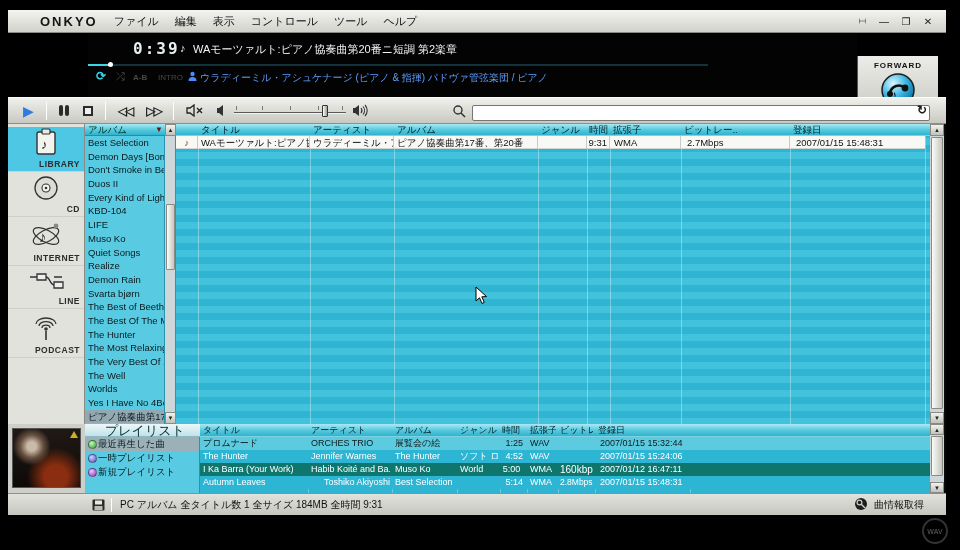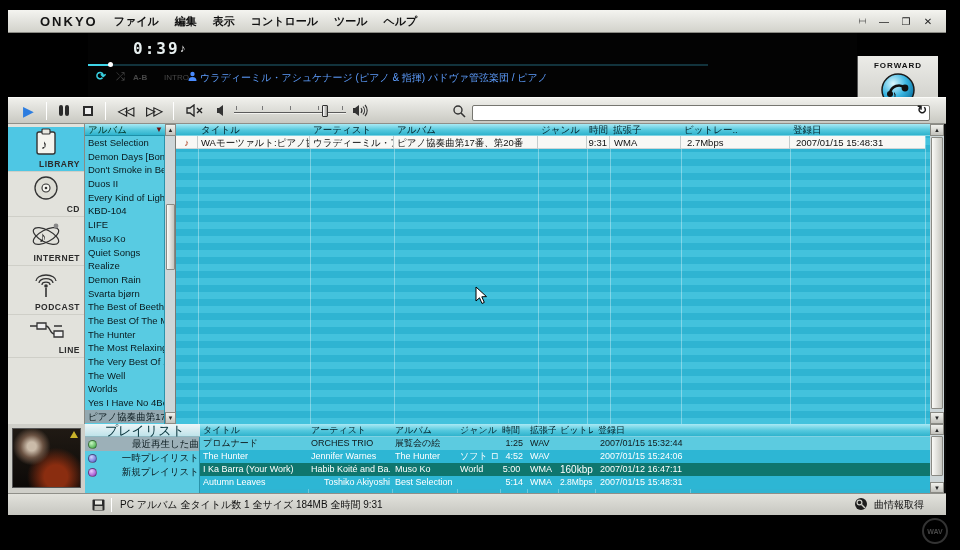--- a/index.html
+++ b/index.html
@@ -7,39 +7,39 @@
     font-family:"Liberation Sans", sans-serif; position:relative; }
   .nw { white-space:nowrap; overflow:hidden; }
 
   #app { position:absolute; left:8px; top:10px; width:938px; height:505px; background:#0a0a0a; }
 
   
   #menubar { position:absolute; left:0; top:0; width:100%; height:23px;
     background:linear-gradient(#f4f4f0,#d2d2cb); border-bottom:1px solid #8a8a84;
     display:flex; align-items:center; }
   #logo { margin-left:32px; font-weight:bold; font-size:13px; letter-spacing:2px; color:#151515; }
-  .menu-item { font-size:11px; color:#111; margin-left:16px; cursor:default;font-weight:bold; }
+  .menu-item { font-size:11px; color:#111; margin-left:16px; cursor:default; }
   #winbtns { margin-left:auto; margin-right:12px; display:flex; gap:10px; align-items:center; }
   .winbtn { font-size:10px; color:#222; width:12px; text-align:center; }
   .rot90 { display:inline-block; transform:rotate(90deg); }
 
   
   #displayzone { position:absolute; left:0; top:23px; width:100%; height:64px; background:#000; }
   #lcd { position:absolute; left:80px; top:0; width:769px; height:64px; background:#030303; }
   #lcd-time { position:absolute; left:45px; top:6px; font-family:"DejaVu Sans Mono",monospace;
     font-weight:bold; font-size:16px; letter-spacing:2px; color:#e8f0f0; }
   #lcd-note { position:absolute; left:92px; top:9px; color:#f0f0f0; font-size:11px; }
   #lcd-title { position:absolute; left:105px; top:9px; color:#f2f2f2; font-size:11px; width:560px; }
   #prog-dim { position:absolute; left:0; top:31px; width:620px; height:2px; background:#12333c; }
   #prog-lit { position:absolute; left:0; top:31px; width:22px; height:2px; background:#3fd4e8; }
   #prog-dot { position:absolute; left:20px; top:29px; width:5px; height:5px; border-radius:50%; background:#fff; }
   #ind-repeat { position:absolute; left:8px; top:36px; color:#38d0e0; font-size:12px; font-weight:bold; }
   #ind-shuffle { position:absolute; left:28px; top:37px; color:#4c4c4c; font-size:11px; }
   #ind-ab { position:absolute; left:45px; top:40px; color:#484848; font-size:8px; font-weight:bold; }
-  #ind-intro { position:absolute; left:76px; top:40px; color:#484848; font-size:8px; font-weight:normal; }
+  #ind-intro { position:absolute; left:70px; top:40px; color:#484848; font-size:8px; font-weight:normal; }
   #lcd-person { position:absolute; left:100px; top:38px; }
   #lcd-artist { position:absolute; left:112px; top:38px; color:#5e9eff; font-size:10px; width:560px; }
   #fwdpanel { position:absolute; right:8px; top:23px; width:81px; height:64px;
     background:linear-gradient(#ecece8,#c6c6c0); border-left:1px solid #555; text-align:center; }
   #fwd-label { font-size:8px; font-weight:bold; letter-spacing:1px; color:#111; margin-top:5px; }
 
   
   #toolbar { position:absolute; left:0; top:87px; width:100%; height:27px;
     background:linear-gradient(#f0f0ec,#c9c9c2); border-top:1px solid #fbfbf8;
     border-bottom:1px solid #8f8f89; display:flex; align-items:center; }
@@ -108,21 +108,21 @@
       radial-gradient(circle at 28% 30%, #cabba9 0 7%, #6a5242 18%, rgba(0,0,0,0) 30%),
       radial-gradient(circle at 64% 82%, #8a2d10 0 18%, rgba(0,0,0,0) 45%),
       linear-gradient(#201a14,#0c0907); }
   #art-mark { position:absolute; right:2px; top:2px; width:0; height:0;
     border-left:4px solid transparent; border-right:4px solid transparent; border-bottom:7px solid #c8b22a; }
   #plhdr { position:absolute; left:77px; top:414px; width:129px; height:13px;
     background:linear-gradient(#eef6f8,#bfe3ea); border-bottom:1px solid #8fb9c2;
     font-size:13px; line-height:13px; color:#06323a; padding-left:20px; }
   #pllist { position:absolute; left:77px; top:427px; width:115px; height:56px; background:#58cbe2; border-right:1px solid #2a93ab; }
   .pl-item { height:14px; line-height:14px; font-size:9.5px; color:#0a1a1e; padding-left:3px;
-    display:flex; align-items:center; gap:1px; white-space:nowrap; overflow:hidden;justify-content:space-between; }
+    display:flex; align-items:center; gap:1px; white-space:nowrap; overflow:hidden; }
   .pl-item.sel { background:#9cb0b8; }
   .orb { display:inline-block; width:9px; height:9px; border-radius:50%; border:1px solid rgba(0,0,0,.4); }
   #orb-recent { background:radial-gradient(circle at 35% 30%, #c8f8c0, #2f9d35); }
   #orb-temp { background:radial-gradient(circle at 35% 30%, #cfd4ff, #4a52c8); }
   #orb-new { background:radial-gradient(circle at 35% 30%, #ecccff, #8b2fc0); }
 
   #ptable { position:absolute; left:192px; top:414px; width:730px; height:69px; background:#2fb4d2; }
   #pthead { position:absolute; left:0; top:0; width:100%; height:13px;
     background:linear-gradient(#a9e9f4,#54c8dd 55%,#2fb3cd); border-bottom:1px solid #7fd2e2; }
   .phc { position:absolute; top:0; height:13px; line-height:13px; font-size:9px; color:#04222a; white-space:nowrap; overflow:hidden; }
@@ -161,20 +161,21 @@
       <span class="winbtn">—</span>
       <span class="winbtn">❐</span>
       <span class="winbtn">✕</span>
     </span>
   </div>
 
   <div id="displayzone">
     <div id="lcd">
       <span id="lcd-time">0:39</span>
       <span id="lcd-note">♪</span>
+      <span id="lcd-title" class="nw">WAモーツァルト:ピアノ協奏曲第20番ニ短調 第2楽章</span>
       <div id="prog-dim"></div>
       <div id="prog-lit"></div>
       <div id="prog-dot"></div>
       <span id="ind-repeat">⟳</span>
       <span id="ind-shuffle">⤮</span>
       <span id="ind-ab">A-B</span>
       <span id="ind-intro">INTRO</span>
       <svg id="lcd-person" width="9" height="10">
         <circle cx="4.5" cy="3" r="2.2" fill="#4a8cff"></circle>
           <path d="M0.5 10 a4 4 0 0 1 8 0 Z" fill="#4a8cff"></path>
@@ -274,36 +275,36 @@
     </div>
     <div class="side-item" id="side-internet">
       <svg class="side-ico" width="34" height="32">
         <ellipse cx="17" cy="16" rx="14" ry="6" fill="none" stroke="#333" stroke-width="1.2" transform="rotate(-28 17 16)"></ellipse>
         <ellipse cx="17" cy="16" rx="14" ry="6" fill="none" stroke="#333" stroke-width="1.2" transform="rotate(28 17 16)"></ellipse>
         <text x="10" y="22" font-size="15" fill="#222">♪</text>
         <circle cx="27" cy="6" r="2.4" fill="#888"></circle>
       </svg>
       <span class="side-label">INTERNET</span>
     </div>
-    <div class="side-item" id="side-podcast">
-      <svg class="side-ico" width="34" height="32">
-        <path d="M7 12 a10 6 0 0 1 20 0 M10 14 a7 4.4 0 0 1 14 0 M13 16 a4 2.8 0 0 1 8 0" fill="none" stroke="#333" stroke-width="1.3"></path>
-        <circle cx="17" cy="17" r="1.8" fill="#333"></circle>
-          <path d="M17 19 L17 28" stroke="#333" stroke-width="1.6"></path>
-      </svg>
-      <span class="side-label">PODCAST</span>
-    </div>
     <div class="side-item" id="side-line">
       <svg class="side-ico" width="36" height="26">
         <path d="M2 8 h7 M26 8 h8" stroke="#333" stroke-width="1.4"></path>
         <path d="M9 5 h9 v6 h-9 z" fill="#eee" stroke="#333" stroke-width="1.3"></path>
         <path d="M18 8 c4 0 4 8 8 8" fill="none" stroke="#333" stroke-width="1.4"></path>
         <path d="M26 13 h9 v6 h-9 z" fill="#eee" stroke="#333" stroke-width="1.3"></path>
       </svg>
       <span class="side-label">LINE</span>
+    </div>
+    <div class="side-item" id="side-podcast">
+      <svg class="side-ico" width="34" height="32">
+        <path d="M7 12 a10 6 0 0 1 20 0 M10 14 a7 4.4 0 0 1 14 0 M13 16 a4 2.8 0 0 1 8 0" fill="none" stroke="#333" stroke-width="1.3"></path>
+        <circle cx="17" cy="17" r="1.8" fill="#333"></circle>
+          <path d="M17 19 L17 28" stroke="#333" stroke-width="1.6"></path>
+      </svg>
+      <span class="side-label">PODCAST</span>
     </div>
   </div>
 
   <div id="albumhdr">
     <span>アルバム</span>
     <span class="dd">▼</span>
   </div>
   <div id="albumlist">
     <div>Best Selection</div>
     <div>Demon Days [Bonu..</div>

